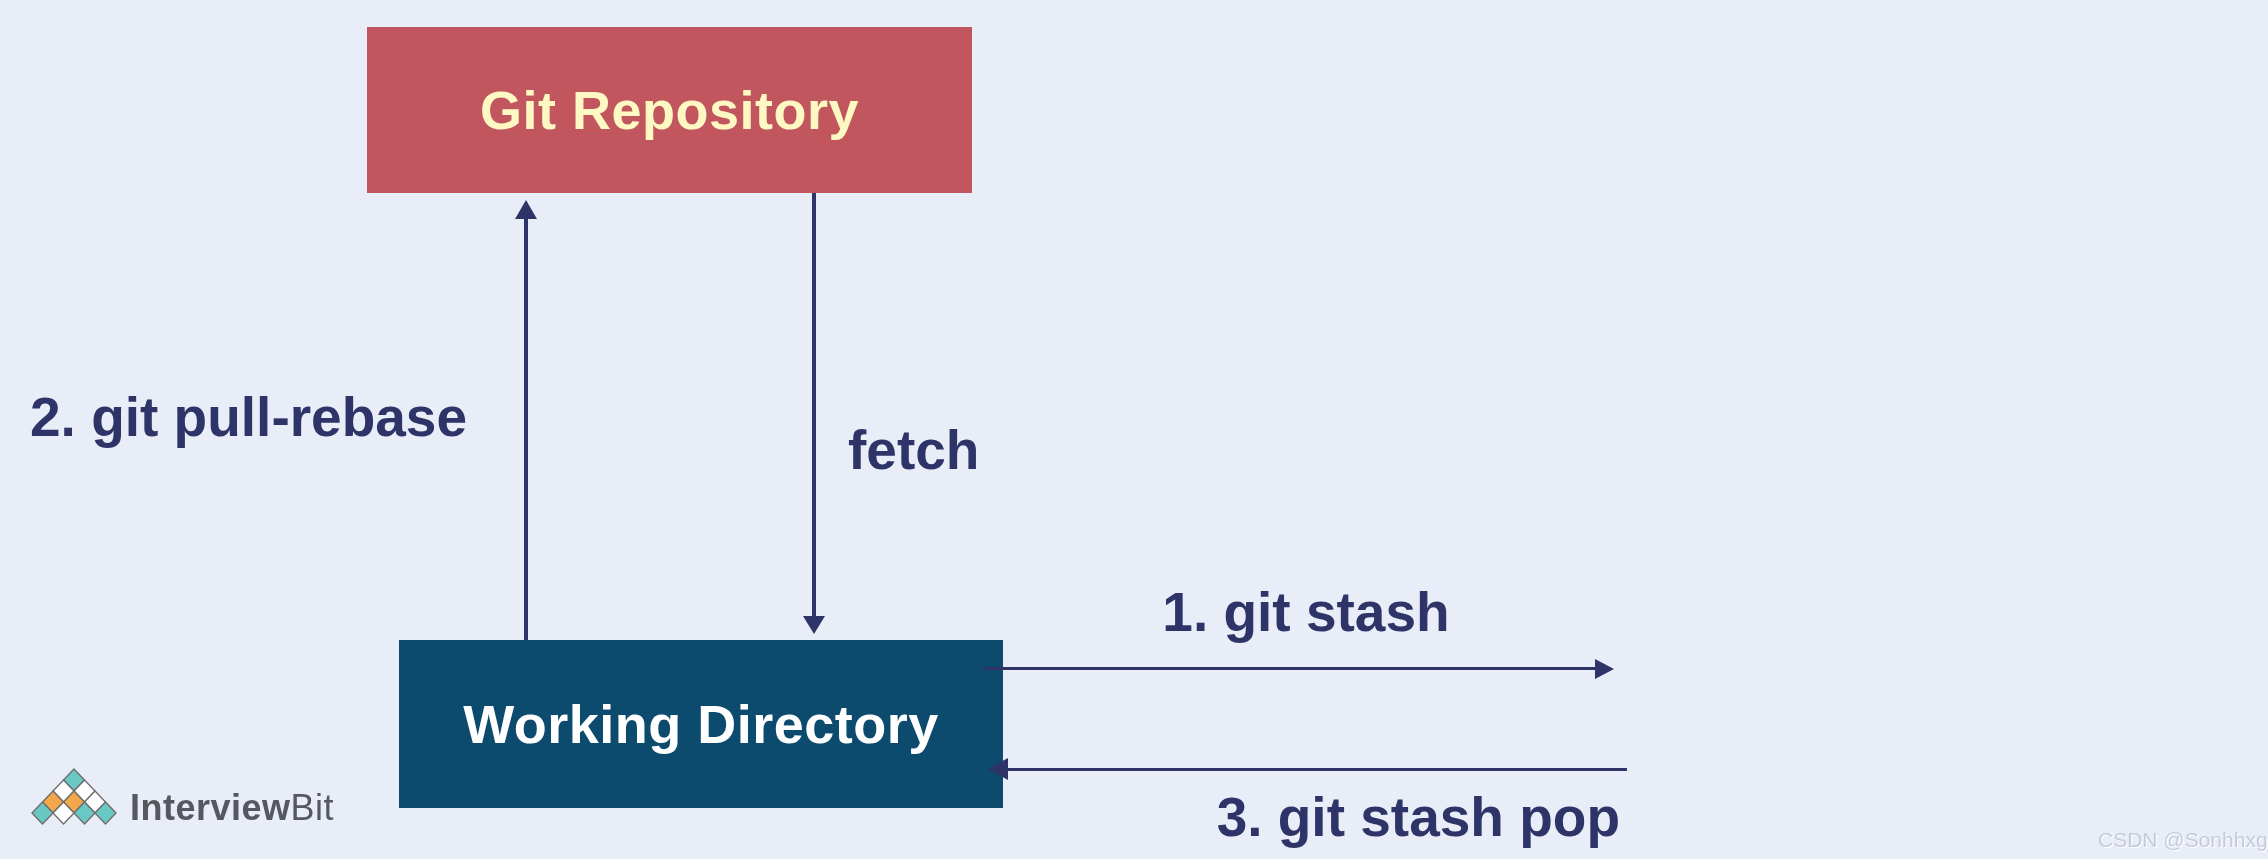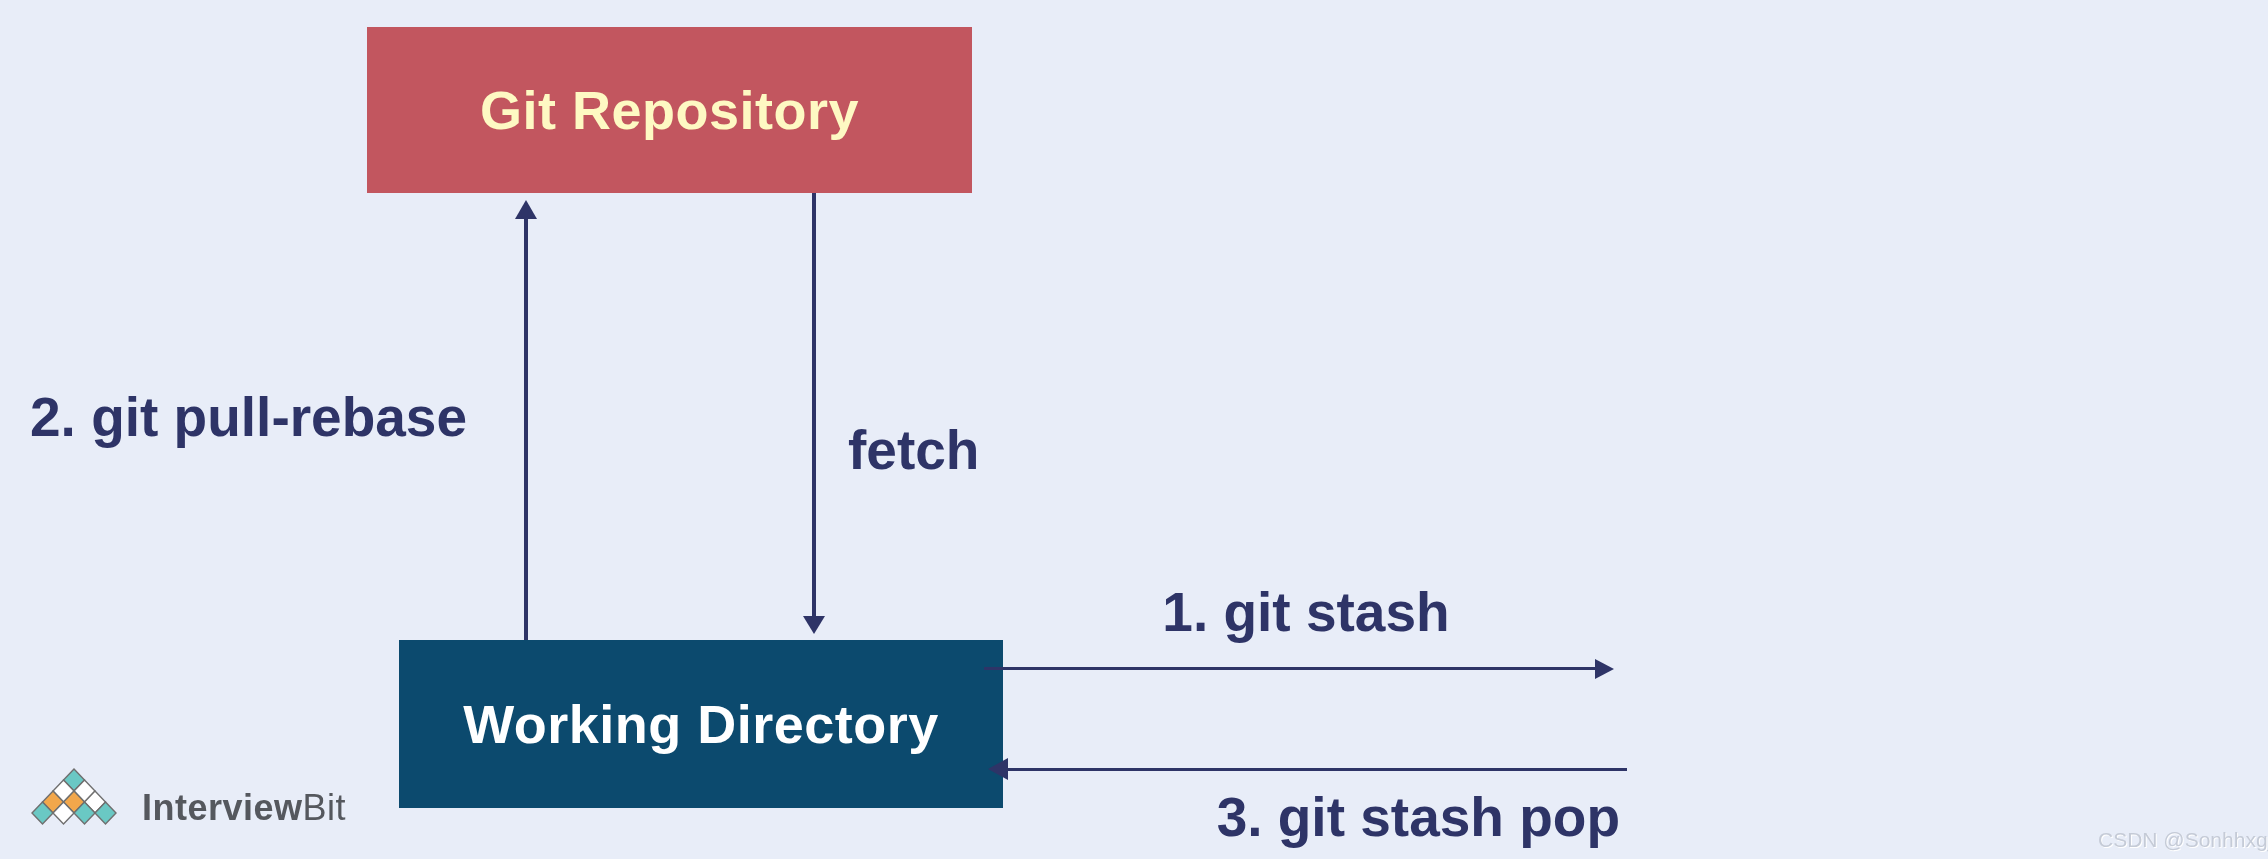--- a/index.html
+++ b/index.html
@@ -71,21 +71,21 @@
   }
   .label-pull-rebase { left: 30px;  top: 385px; width: 472px; text-align: left; }
   .label-fetch       { left: 848px; top: 370px; margin-top: 48px; }
   .label-stash-push  { left: 996px;  top: 580px; width: 620px; text-align: center; }
   .label-stash-pop   { left: 1000px; top: 785px; width: 620px; text-align: right; }
   .brand {
     position: absolute;
     left: 30px; top: 768px;
     display: flex;
     align-items: flex-end;
-    gap: 24px;
+    gap: 12px;
   }
   .brand-name {
     font-size: 36px;
     color: #55585e;
     line-height: 1;
     padding-bottom: 2px;
     letter-spacing: 0.5px;
   }
   .brand-name .bold { font-weight: bold; }
   .brand-name .light { font-weight: normal; }

